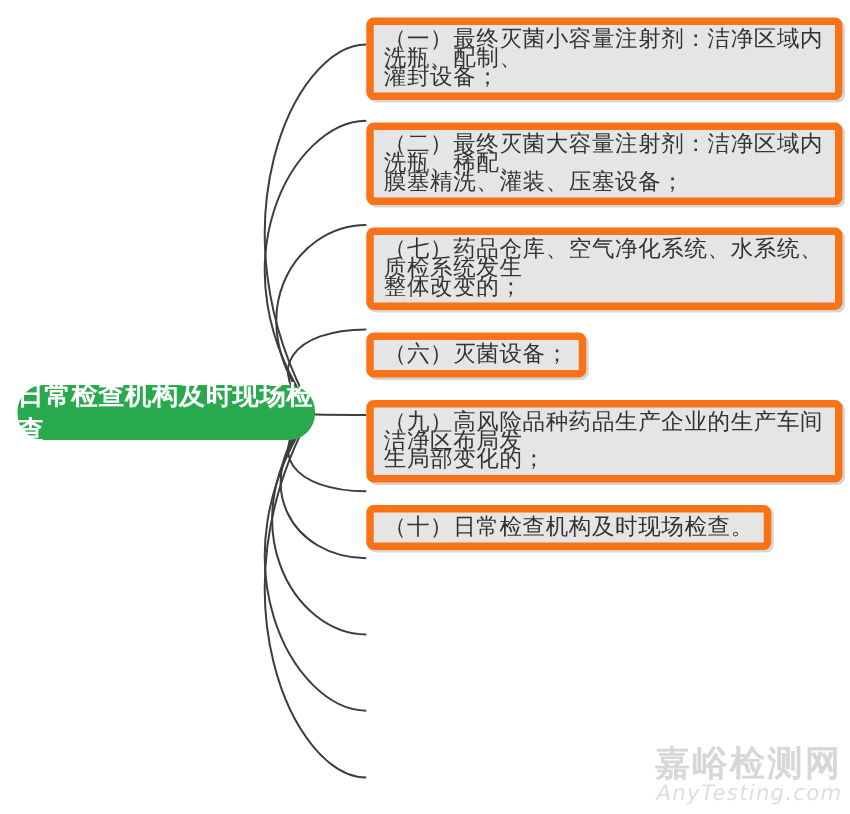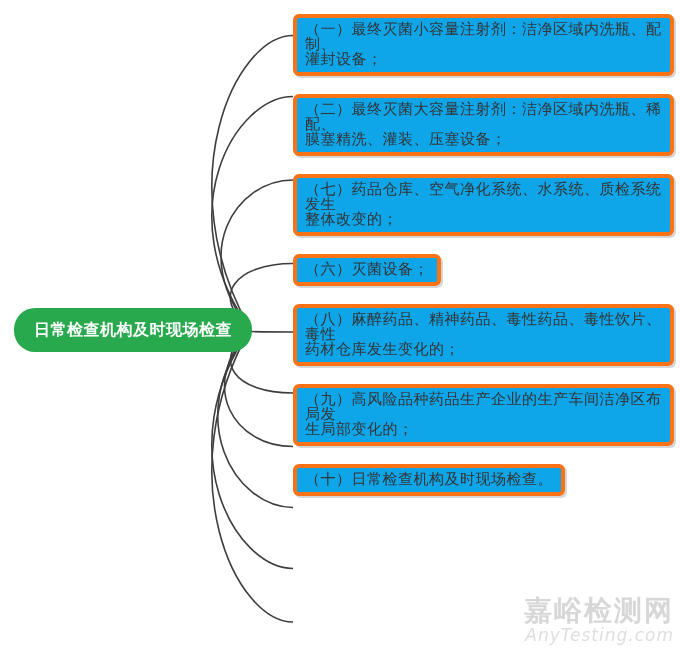--- a/index.html
+++ b/index.html
@@ -5,31 +5,31 @@
   html,body{margin:0;padding:0;background:#ffffff;}
   .canvas{
     position:relative;width:680px;height:651px;background:#ffffff;overflow:hidden;
     font-family:"DejaVu Sans","Liberation Sans",sans-serif;
   }
   #connectors{position:absolute;left:0;top:0;width:680px;height:651px;z-index:0;}
   #connectors path{fill:none;stroke:#3d3d3d;stroke-width:1.6;}
   .center-node{
     position:absolute;left:14px;top:308px;width:238px;height:44px;z-index:2;
     background:#29a94e;border-radius:21px;color:#ffffff;font-weight:bold;
-    font-size:16px;letter-spacing:0.5px;display:flex;align-items:center;justify-content:center;
+    font-size:21px;letter-spacing:0.5px;display:flex;align-items:center;justify-content:center;
     cursor:default;
   }
   .branches{
     position:absolute;left:293px;top:14px;z-index:1;
     display:flex;flex-direction:column;gap:18px;align-items:flex-start;
   }
   .branch-node{
-    box-sizing:border-box;background:#0ea5e9;border:4px solid #f97316;border-radius:6px;
+    box-sizing:border-box;background:#e5e5e5;border:6px solid #f97316;border-radius:6px;
     padding:4px 8px 5px 8px;max-width:381px;width:fit-content;
-    font-size:15px;line-height:15px;letter-spacing:0.5px;color:#333333;
+    font-size:18px;line-height:15px;letter-spacing:0.5px;color:#333333;
     white-space:pre-line;box-shadow:2px 2px 0 rgba(0,0,0,0.16);
   }
   .watermark{
     position:absolute;right:6px;bottom:6px;z-index:0;text-align:right;user-select:none;
   }
   .watermark-cn{
     font-size:28px;font-weight:bold;color:#d7d7d7;letter-spacing:2px;line-height:30px;
   }
   .watermark-en{
     font-style:italic;font-size:17px;color:#dedede;line-height:19px;letter-spacing:1px;
@@ -59,22 +59,20 @@
   </div>
 
   <div class="branches">
     <div class="branch-node">（一）最终灭菌小容量注射剂：洁净区域内洗瓶、配制、
 灌封设备；</div>
     <div class="branch-node">（二）最终灭菌大容量注射剂：洁净区域内洗瓶、稀配、
 膜塞精洗、灌装、压塞设备；</div>
     <div class="branch-node">（七）药品仓库、空气净化系统、水系统、质检系统发生
 整体改变的；</div>
     <div class="branch-node">（六）灭菌设备；</div>
-    <div class="branch-node">（八）麻醉药品、精神药品、毒性药品、毒性饮片、毒性
-药材仓库发生变化的；</div>
     <div class="branch-node">（九）高风险品种药品生产企业的生产车间洁净区布局发
 生局部变化的；</div>
     <div class="branch-node">（十）日常检查机构及时现场检查。</div>
   </div>
 
   <div class="center-node">日常检查机构及时现场检查</div>
 
 </div>
 
 </body></html>

